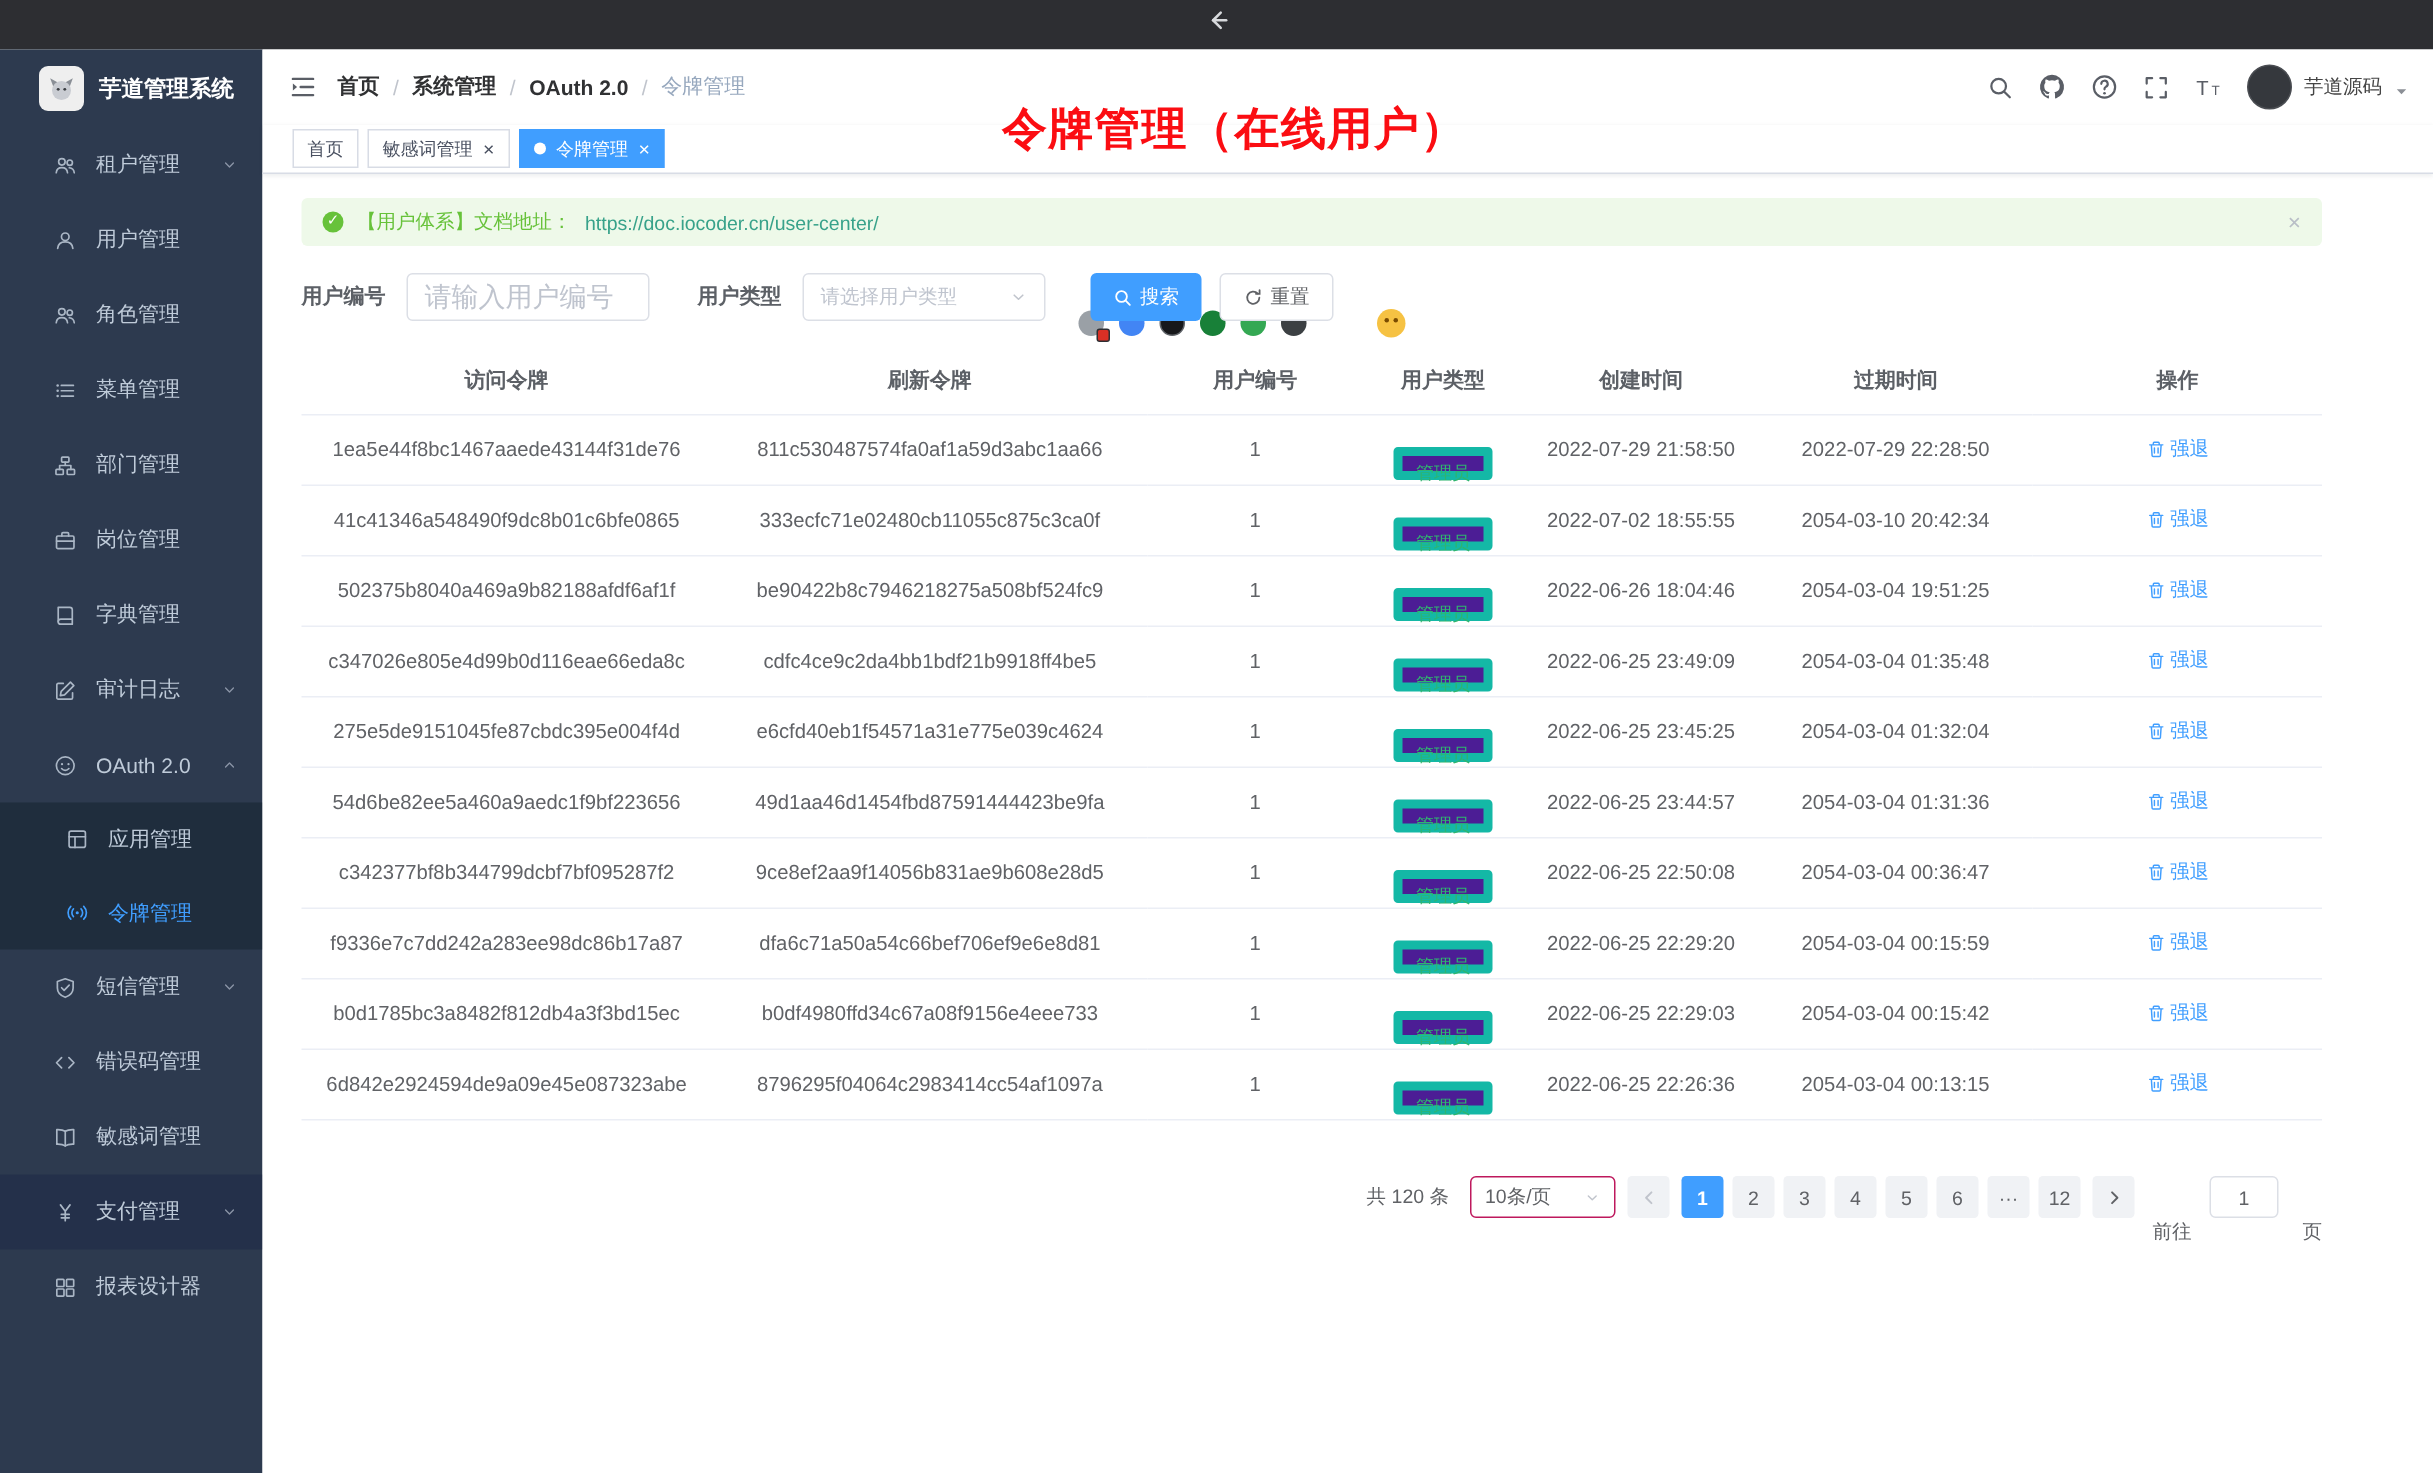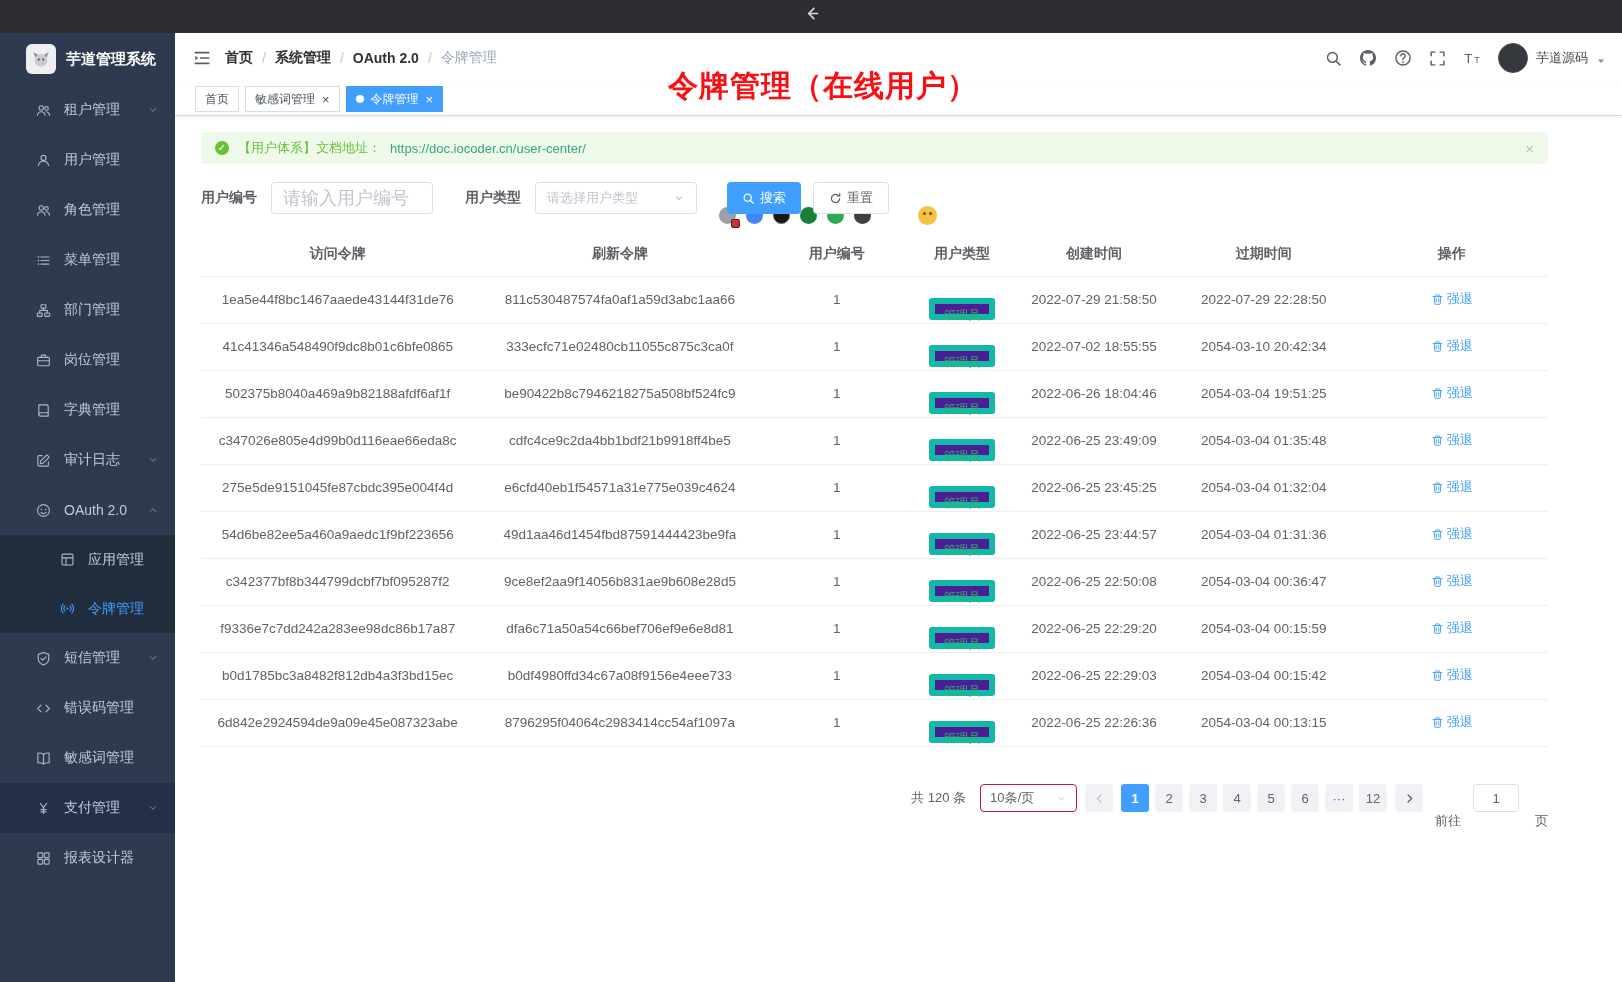--- a/index.html
+++ b/index.html
@@ -29,21 +29,21 @@
   .sidebar { width:175px; flex-shrink:0; background:#2d3a4f; color:#bfcbd9; overflow:hidden; display:flex; flex-direction:column; }
   .logo { height:52px; display:flex; align-items:center; gap:10px; padding-left:26px; cursor:pointer; flex-shrink:0; }
   .logo-img { width:30px; height:30px; border-radius:6px; background:#efefef; display:flex; align-items:center; justify-content:center; }
   .logo-title { color:#fff; font-size:15px; font-weight:700; white-space:nowrap; }
   .menu { flex:1; }
   .menu-item { height:50px; display:flex; align-items:center; padding:0 16px 0 36px; font-size:14px; cursor:pointer; color:#bfcbd9; white-space:nowrap; }
   .mi-icon { width:16px; margin-right:12px; color:#aab6c5; display:flex; flex-shrink:0; }
   .mi-label { flex:1; overflow:hidden; }
   .mi-chevron { color:#8a94a6; display:flex; margin-left:6px; }
   .submenu { background:#1f2d3d; }
-  .submenu .menu-item { padding-left:60px; height:49px; }
+  .submenu .menu-item { padding-left:44px; height:49px; }
   .menu-item.active, .menu-item.active .mi-icon { color:#409eff; }
   .menu-item.hovered { background:#24304a; }
 
   
   .main { flex:1; min-width:0; display:flex; flex-direction:column; background:#fff; }
   .topbar { height:50px; display:flex; align-items:center; padding:0 16px 0 18px; gap:14px; flex-shrink:0; }
   .hamburger { color:#5a5e66; cursor:pointer; display:flex; }
   .breadcrumb { display:flex; align-items:center; font-size:14px; }
   .bc-item { color:#303133; font-weight:600; }
   .bc-item.last { color:#97a8be; font-weight:400; }

